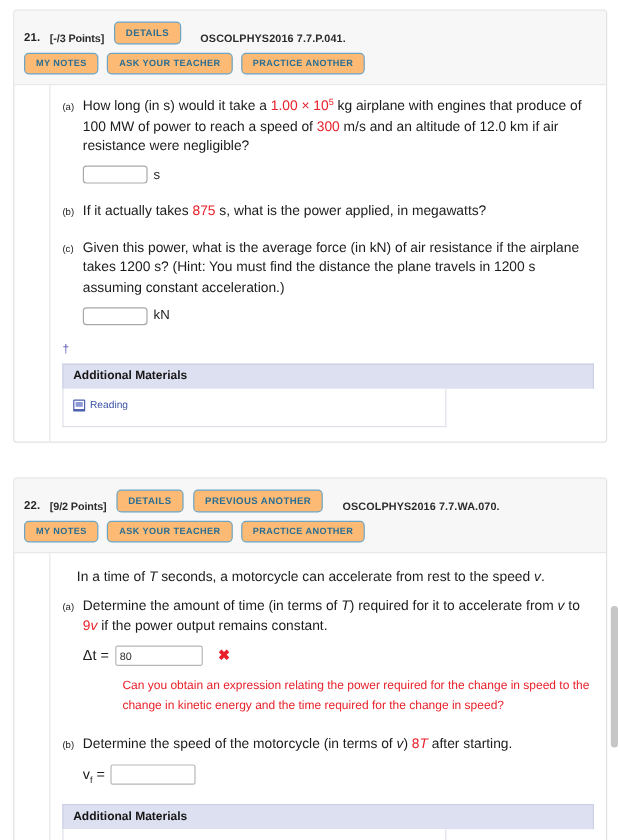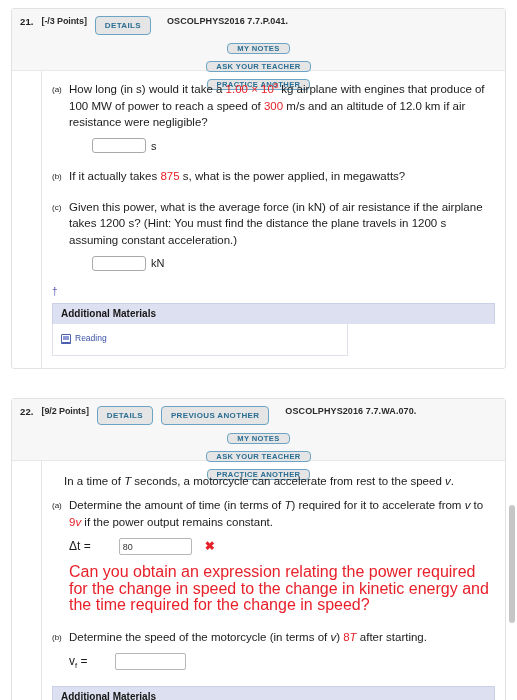--- a/index.html
+++ b/index.html
@@ -26,31 +26,30 @@
     border: 1px solid #e2e2e2;
     border-radius: 3px;
   }
   .q-head {
     background: #f7f7f7;
     border-bottom: 1px solid #e8e8e8;
     padding: 7px 8px 8px 8px;
   }
   .q-head-row1 {
     display: flex;
-    align-items: flex-start;
+    align-items: flex-end;
     gap: 8px;
     height: 21px;
   }
   .q-head-row2 {
     display: flex;
     align-items: center;
     gap: 7px;
     margin-top: 6px;
     height: 19px;
-    flex-direction: column;
   }
   .q-num {
     font-size: 9.5px;
     font-weight: bold;
     color: #222222;
     letter-spacing: .1px;
   }
   .q-points {
     font-size: 9px;
     font-weight: bold;
@@ -65,21 +64,21 @@
     margin-left: 8px;
   }
   .btn {
     display: inline-flex;
     align-items: center;
     justify-content: center;
     height: 19px;
     padding: 0 9px;
     border: 1px solid #6ba4c4;
     border-radius: 4px;
-    background: #e5e5e5;
+    background: #fdba74;
     color: #2a6e93;
     font-size: 8px;
     font-weight: bold;
     letter-spacing: .35px;
     white-space: nowrap;
     cursor: pointer;
     font-family: "Liberation Sans", sans-serif;
   }
   .btn.small { height: 18px; font-size: 7.6px; }
 
@@ -138,37 +137,36 @@
   .ibox {
     width: 54px; height: 15px;
     border: 1px solid #a9a9a9;
     border-radius: 3px;
     background: #ffffff;
     font-size: 9px;
     color: #333;
     padding: 0 3px;
     font-family: "Liberation Sans", sans-serif;
     outline: none;
-    margin-left: 23px;
   }
   .ibox.wide { width: 73px; height: 17px; border-radius: 2px; border-color: #b7b7b7; }
   .ibox.wide2 { width: 71px; height: 17px; border-radius: 2px; border-color: #b7b7b7; }
   .unit { font-size: 11px; color: #1b1b1b; }
   .eqlbl { font-size: 12px; color: #1b1b1b; }
   .xmark { color: #e8202a; font-size: 12px; font-weight: bold; margin-left: 8px; }
 
   .dagger {
     color: #5a5ab0;
     font-size: 10px;
     margin: 14px 0 6px 0;
   }
 
   
   .am {
-    width: 296px;
+    width: 320px;
     border: 1px solid #e0e0ea;
     border-top: none;
     background: #ffffff;
   }
   .am-head {
     background: #dde0f0;
     color: #161616;
     font-size: 10px;
     font-weight: bold;
     padding: 4px 8px 5px 8px;
@@ -323,21 +321,21 @@
             <div class="part-label">(a)</div>
             <div class="part-text">
               <span>Determine the amount of time (in terms of </span><span class="ital">T</span><span>) required for it to accelerate from </span><span class="ital">v</span><span> to </span><span class="red">9</span><span class="red ital">v</span><span> if the power output remains constant.</span>
 
               <div class="ansrow" style="margin-top:8px;">
                 <span class="eqlbl">Δt  =</span>
                 <input class="ibox wide" type="text" value="80" style="">
                 <span class="xmark">✖</span>
               </div>
 
-              <div class="red" style="margin-top:9px; line-height:16.5px; font-size:16px;">Can you obtain an expression relating the power required for the change in speed to the change in kinetic energy and the time required for the change in speed?</div>
+              <div class="red" style="margin-top:9px; line-height:16.5px; font-size:10px;margin-left:33px;">Can you obtain an expression relating the power required for the change in speed to the change in kinetic energy and the time required for the change in speed?</div>
             </div>
           </div>
 
           <div class="part" style="margin-top:15px;">
             <div class="part-label">(b)</div>
             <div class="part-text">
               <span>Determine the speed of the motorcycle (in terms of </span><span class="ital">v</span><span>) </span><span class="red">8</span><span class="red ital">T</span><span> after starting.</span>
 
               <div class="ansrow" style="margin-top:8px;">
                 <span class="eqlbl"><span>v</span><sub>f</sub><span> =</span></span>

